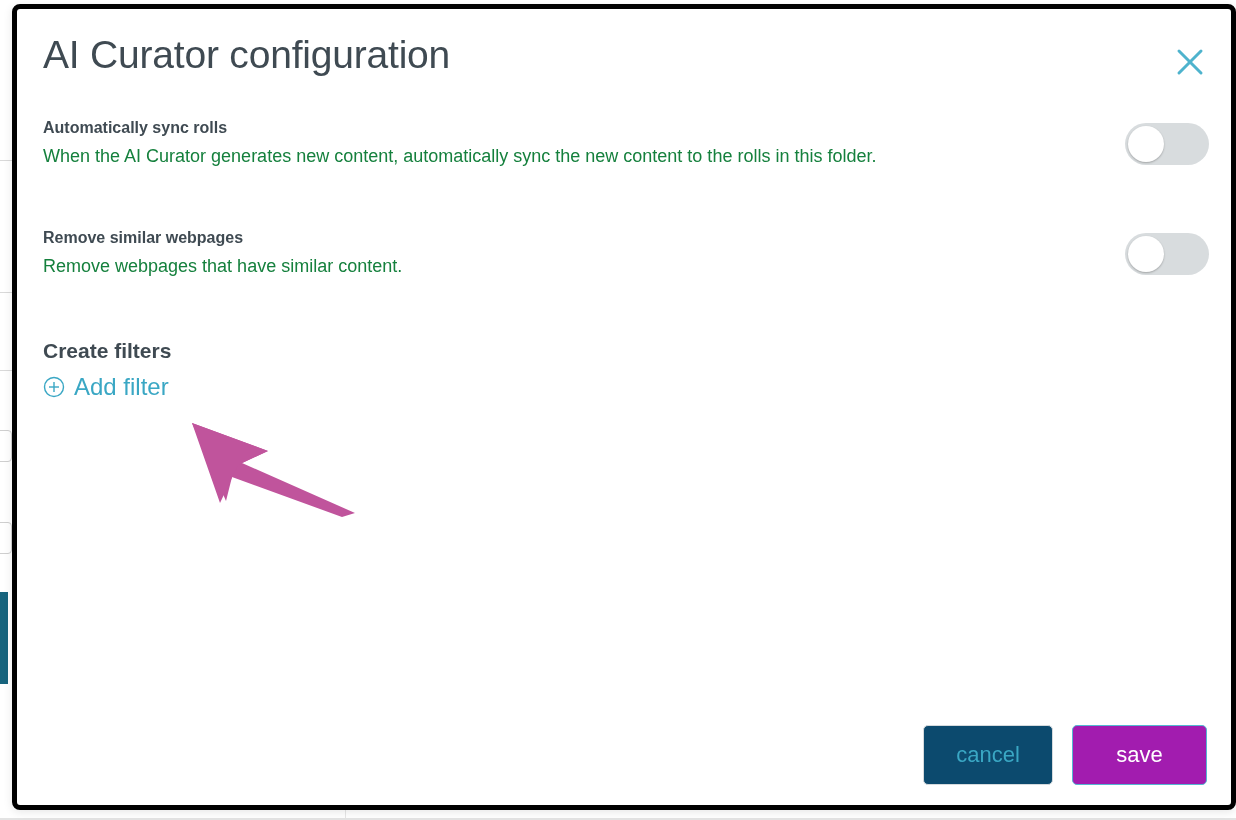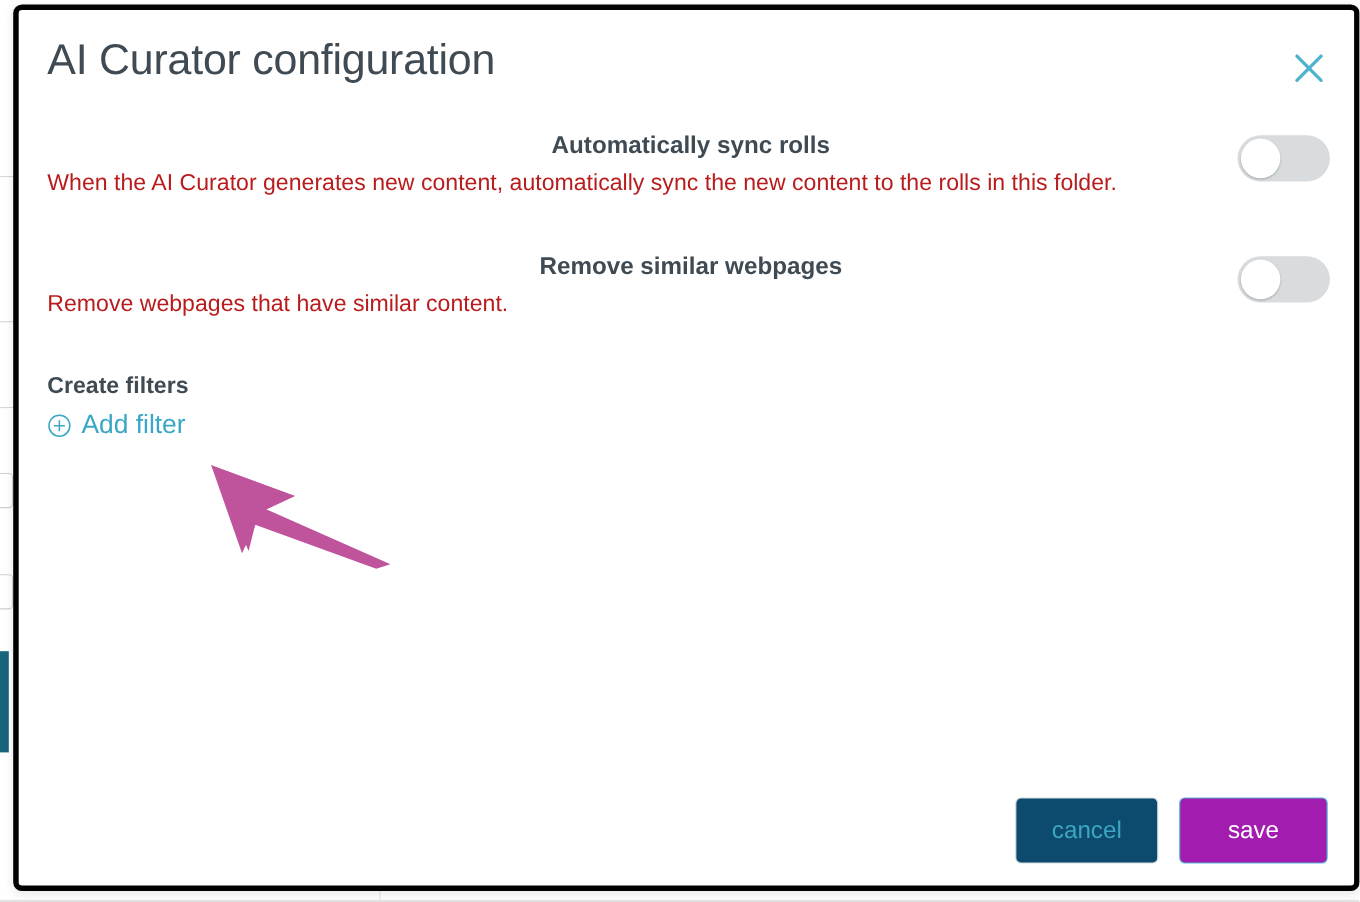--- a/index.html
+++ b/index.html
@@ -114,29 +114,28 @@
   }
   .close-btn svg { display: block; }
 
   
   .setting {
     position: absolute;
     left: 26px;
     width: 1170px;
   }
   .setting-title {
-    font-size: 22px;
+    font-size: 16px;
     font-weight: bold;
     color: #3f4a52;
     margin: 0 0 8px 0;
-    text-align: center;
   }
   .setting-desc {
-    font-size: 21px;
-    color: #b91c1c;
+    font-size: 18px;
+    color: #15803d;
     margin: 0;
     line-height: 1.3;
   }
 
   .toggle {
     position: absolute;
     right: 22px;
     width: 84px;
     height: 42px;
     border-radius: 21px;

